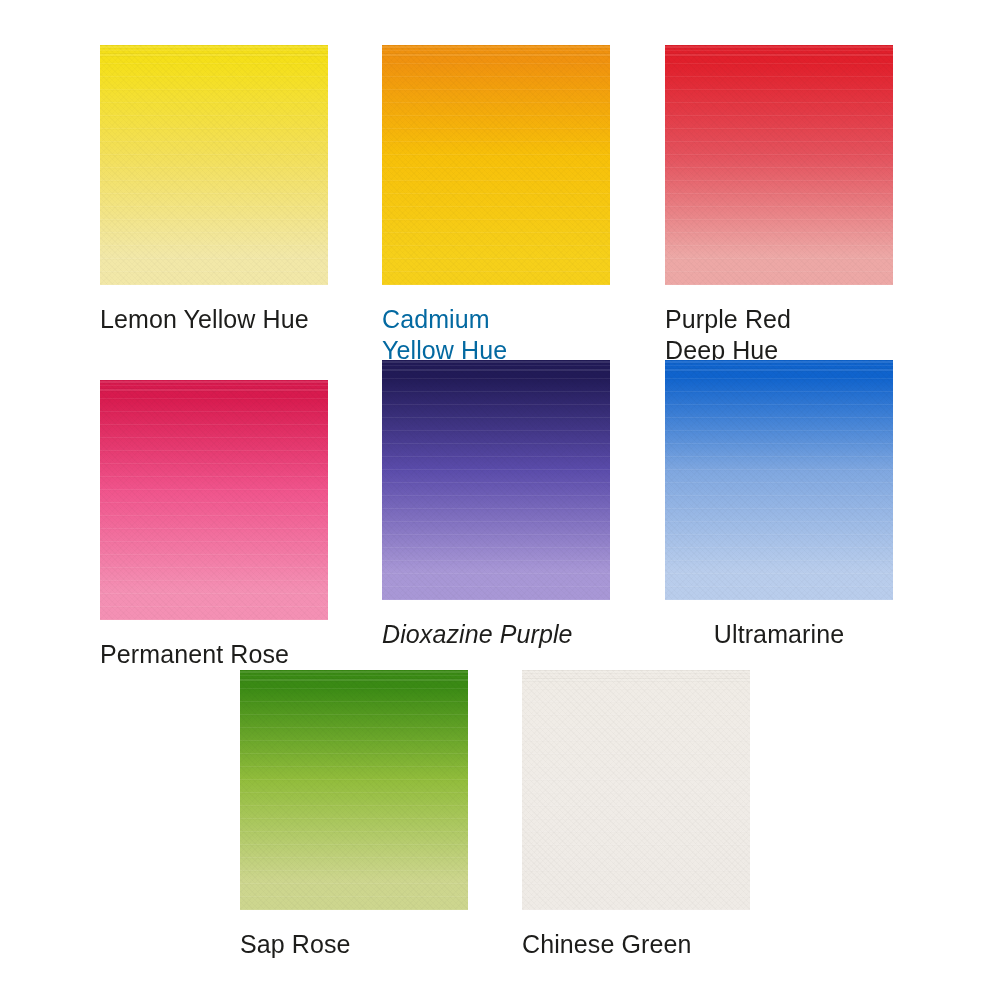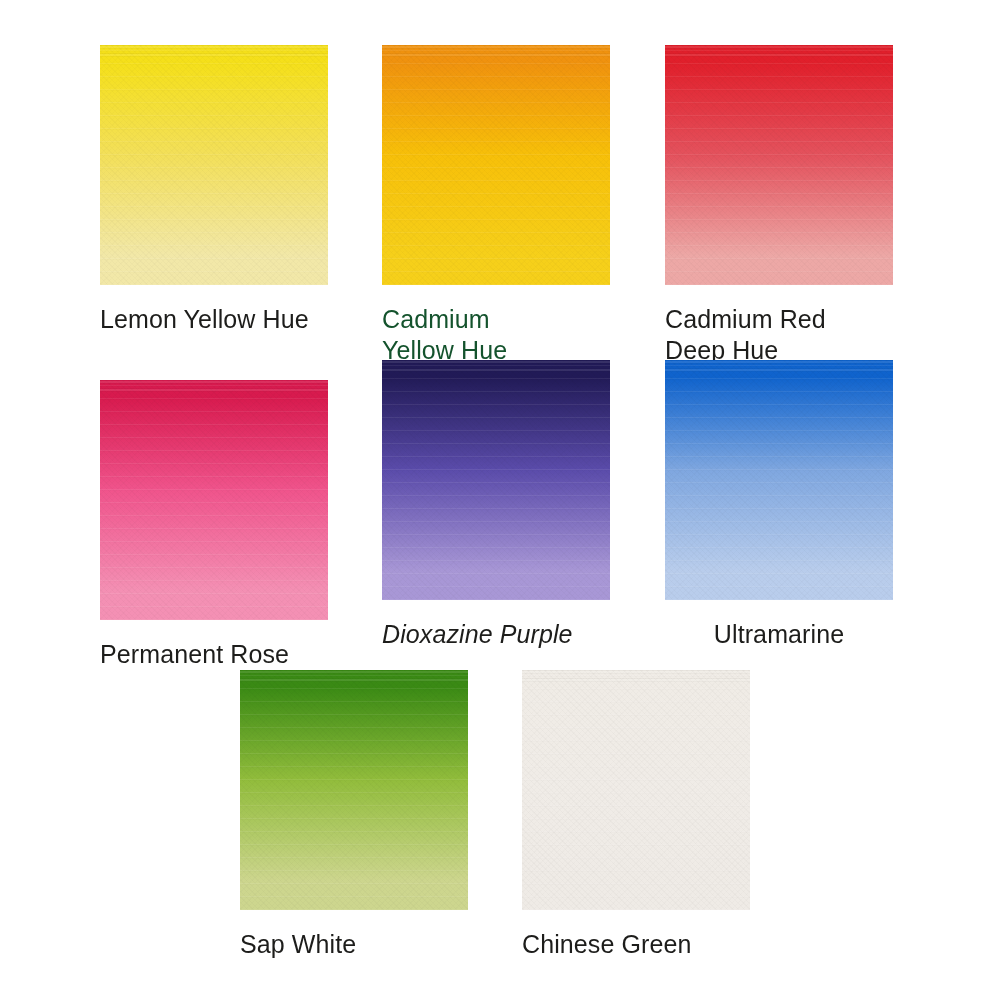--- a/index.html
+++ b/index.html
@@ -101,32 +101,32 @@
     <div class="swatch-label" style="color: rgb(29, 29, 27);">Lemon Yellow Hue</div>
   </div>
 
   <div class="swatch-cell" style="left:382px; top:45px;">
     <div class="swatch-chip" style="width: 228px; height: 240px;">
       <div class="swatch-grad" style="background: linear-gradient(rgb(240, 146, 14) 0%, rgb(240, 146, 14) 7%, rgb(247, 192, 9) 46%, rgb(246, 208, 26) 88%, rgb(246, 208, 26) 100%);"></div>
       <div class="swatch-strokes"></div>
       <div class="swatch-tex"></div>
       <div class="swatch-topedge"></div>
     </div>
-    <div class="swatch-label" style="color: #14532d;">Cadmium
+    <div class="swatch-label" style="color: #0369a1;">Cadmium
 Yellow Hue</div>
   </div>
 
   <div class="swatch-cell" style="left:665px; top:45px;">
     <div class="swatch-chip" style="width: 228px; height: 240px;">
       <div class="swatch-grad" style="background: linear-gradient(rgb(225, 31, 43) 0%, rgb(225, 31, 43) 7%, rgb(228, 82, 93) 46%, rgb(237, 168, 166) 88%, rgb(237, 168, 166) 100%);"></div>
       <div class="swatch-strokes"></div>
       <div class="swatch-tex"></div>
       <div class="swatch-topedge"></div>
     </div>
-    <div class="swatch-label" style="color: rgb(29, 29, 27);">Cadmium Red
+    <div class="swatch-label" style="color: rgb(29, 29, 27);">Purple Red
 Deep Hue</div>
   </div>
 
   <div class="swatch-cell" style="left:100px; top:380px;">
     <div class="swatch-chip" style="width: 228px; height: 240px;">
       <div class="swatch-grad" style="background: linear-gradient(rgb(216, 26, 78) 0%, rgb(216, 26, 78) 7%, rgb(240, 84, 140) 46%, rgb(244, 144, 180) 88%, rgb(244, 144, 180) 100%);"></div>
       <div class="swatch-strokes"></div>
       <div class="swatch-tex"></div>
       <div class="swatch-topedge"></div>
     </div>
@@ -153,21 +153,21 @@
     <div class="swatch-label" style="color: rgb(29, 29, 27); text-align: center;">Ultramarine</div>
   </div>
 
   <div class="swatch-cell" style="left:240px; top:670px;">
     <div class="swatch-chip" style="width: 228px; height: 240px;">
       <div class="swatch-grad" style="background: linear-gradient(rgb(58, 138, 20) 0%, rgb(58, 138, 20) 7%, rgb(146, 189, 60) 46%, rgb(205, 214, 142) 88%, rgb(205, 214, 142) 100%);"></div>
       <div class="swatch-strokes"></div>
       <div class="swatch-tex"></div>
       <div class="swatch-topedge"></div>
     </div>
-    <div class="swatch-label" style="color: rgb(29, 29, 27);">Sap White</div>
+    <div class="swatch-label" style="color: rgb(29, 29, 27);">Sap Rose</div>
   </div>
 
   <div class="swatch-cell" style="left:522px; top:670px;">
     <div class="swatch-chip" style="width: 228px; height: 240px;">
       <div class="swatch-grad" style="background: linear-gradient(rgb(240, 236, 230) 0%, rgb(240, 236, 230) 7%, rgb(240, 236, 231) 46%, rgb(239, 235, 230) 88%, rgb(239, 235, 230) 100%);"></div>
       <div class="swatch-strokes"></div>
       <div class="swatch-tex"></div>
       <div class="swatch-topedge"></div>
     </div>
     <div class="swatch-label" style="color: rgb(29, 29, 27);">Chinese Green</div>

